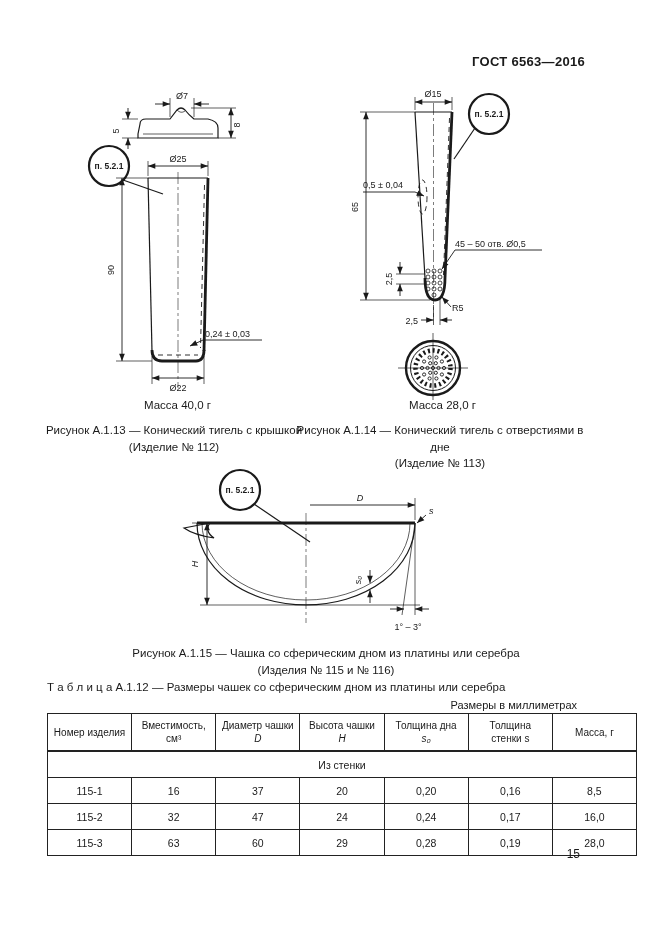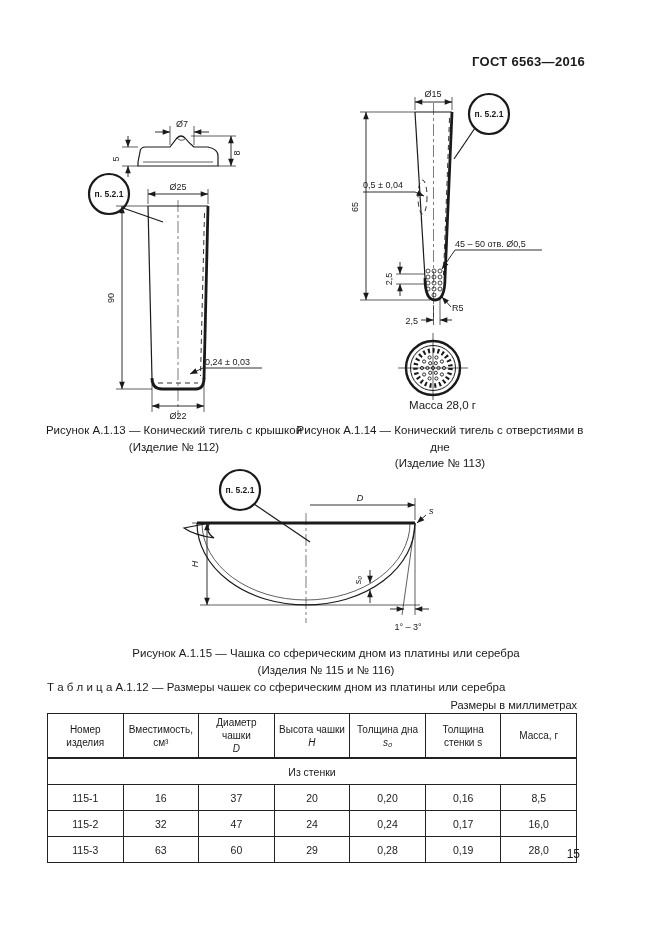--- a/index.html
+++ b/index.html
@@ -16,35 +16,35 @@
   svg text{font-family:"Liberation Sans",sans-serif;fill:#1a1a1a;}
   .dt{font-size:9px;}
   .bt{font-size:8.5px;font-weight:bold;}
   .it{font-style:italic;}
   .ln{stroke:#1a1a1a;stroke-width:1.2;fill:none;}
   .thin{stroke:#1a1a1a;stroke-width:0.7;fill:none;}
   .thick{stroke:#1a1a1a;stroke-width:2.8;fill:none;}
   .dash{stroke:#1a1a1a;stroke-width:0.9;fill:none;stroke-dasharray:5 4;}
   .cl{stroke:#444;stroke-width:0.7;fill:none;stroke-dasharray:12 3 3 3;}
   .dim{stroke:#1a1a1a;stroke-width:0.9;fill:none;}
-  table.t{border-collapse:collapse;width:530px;table-layout:fixed;font-size:10.5px;}
+  table.t{border-collapse:collapse;width:590px;table-layout:fixed;font-size:10.5px;}
   table.t td,table.t th{border:1px solid #222;text-align:center;vertical-align:middle;
       padding:2px 2px;font-weight:normal;}
   table.t thead th{height:32px;font-size:10px;line-height:1.3;border-bottom:2px solid #222;}
   table.t td{height:21px;}
   .sect td{border-left:1px solid #222;border-right:1px solid #222;}
 </style>
 </head>
 <body>
 
 <div class="page">
 
   <div class="abs hdr" style="top:54px;right:76px;">ГОСТ 6563—2016</div>
 
-  <div class="abs" style="left:60px;top:88px;margin-top:28px;">
+  <div class="abs" style="left:60px;top:88px;">
     <svg width="235" height="312" viewBox="0 0 235 312">
       <defs>
         <marker id="a1" viewBox="0 0 10 10" refX="9.5" refY="5" markerWidth="9" markerHeight="9" orient="auto-start-reverse">
           <path d="M0.5,1.5 L9.5,5 L0.5,8.5 Z" fill="#1a1a1a"></path>
         </marker>
       </defs>
       <g>
         <path class="ln" d="M78,50 L78,46 L80,36 Q80,31 86,31 L110,31 L117,22 Q121,18 125,22 Q128,26 134,31 L148,31 Q158,33 158,40 L158,50 Z"></path>
         <path class="thin" d="M117,22 Q121,26 125,23"></path>
         <line class="thin" x1="83" y1="46" x2="153" y2="46"></line>
@@ -91,20 +91,21 @@
         <line class="dim" x1="143" y1="252" x2="202" y2="252"></line>
         <line class="dim" x1="143" y1="252" x2="130" y2="258" marker-end="url(#a1)"></line>
         <text class="dt" x="145" y="249" text-anchor="start">0,24 ± 0,03</text>
         <line class="thin" x1="92" y1="268" x2="92" y2="296"></line>
         <line class="thin" x1="144" y1="268" x2="144" y2="296"></line>
         <line class="dim" x1="92" y1="290" x2="144" y2="290" marker-start="url(#a1)" marker-end="url(#a1)"></line>
         <text class="dt" x="118" y="303" text-anchor="middle">Ø22</text>
       </g>
     </svg>
   </div>
+  <div class="abs mass" style="left:60px;top:399px;width:235px;">Масса 40,0 г</div>
   <div class="abs cap" style="left:28px;top:422px;width:292px;">
     <div>Рисунок А.1.13 — Конический тигель с крышкой</div>
     <div>(Изделие № 112)</div>
   </div>
 
   <div class="abs" style="left:330px;top:85px;">
     <svg width="225" height="315" viewBox="0 0 225 315">
       <defs>
         <marker id="a2" viewBox="0 0 10 10" refX="9.5" refY="5" markerWidth="9" markerHeight="9" orient="auto-start-reverse">
           <path d="M0.5,1.5 L9.5,5 L0.5,8.5 Z" fill="#1a1a1a"></path>

